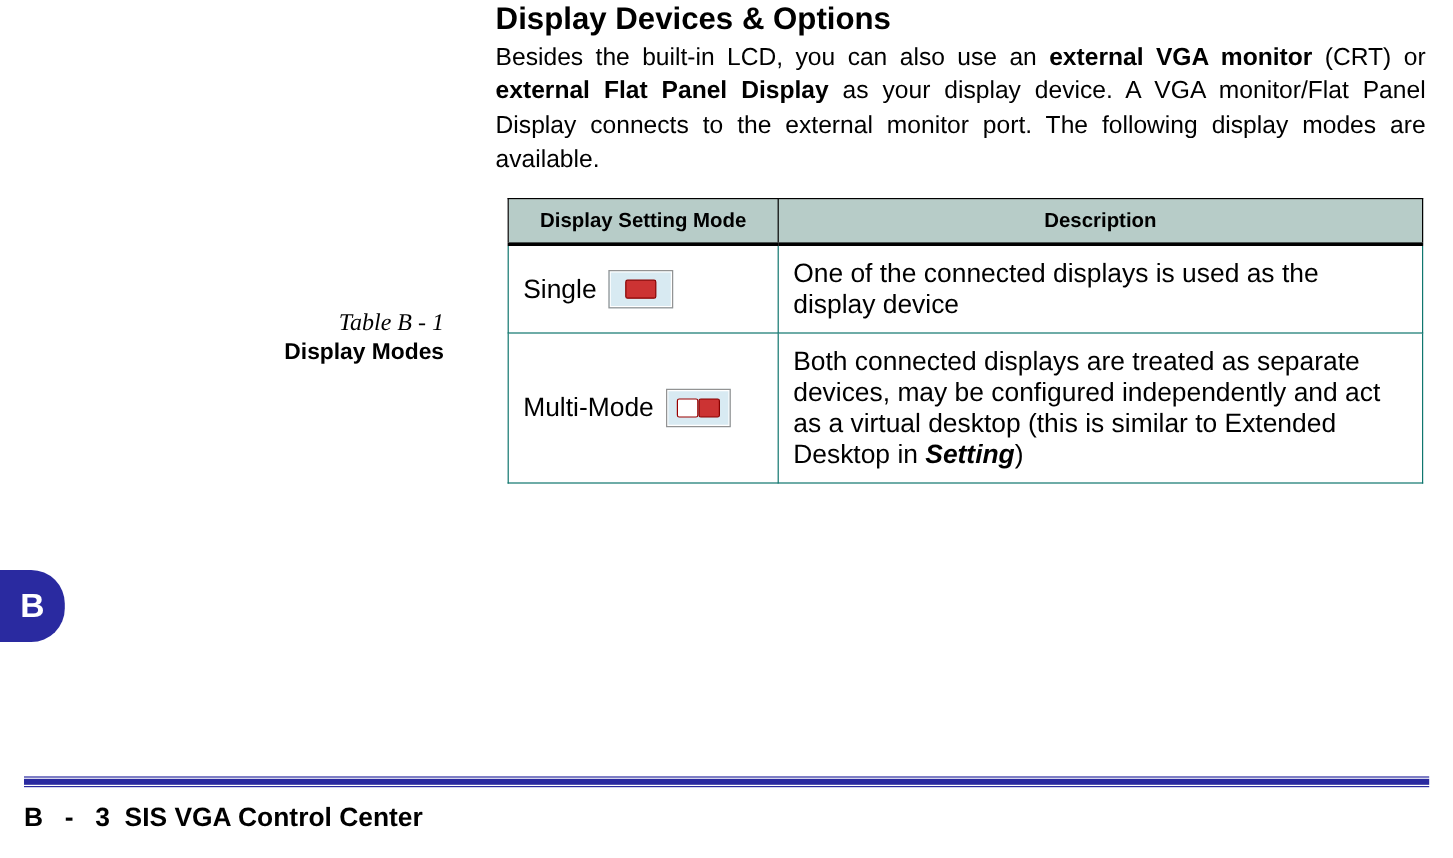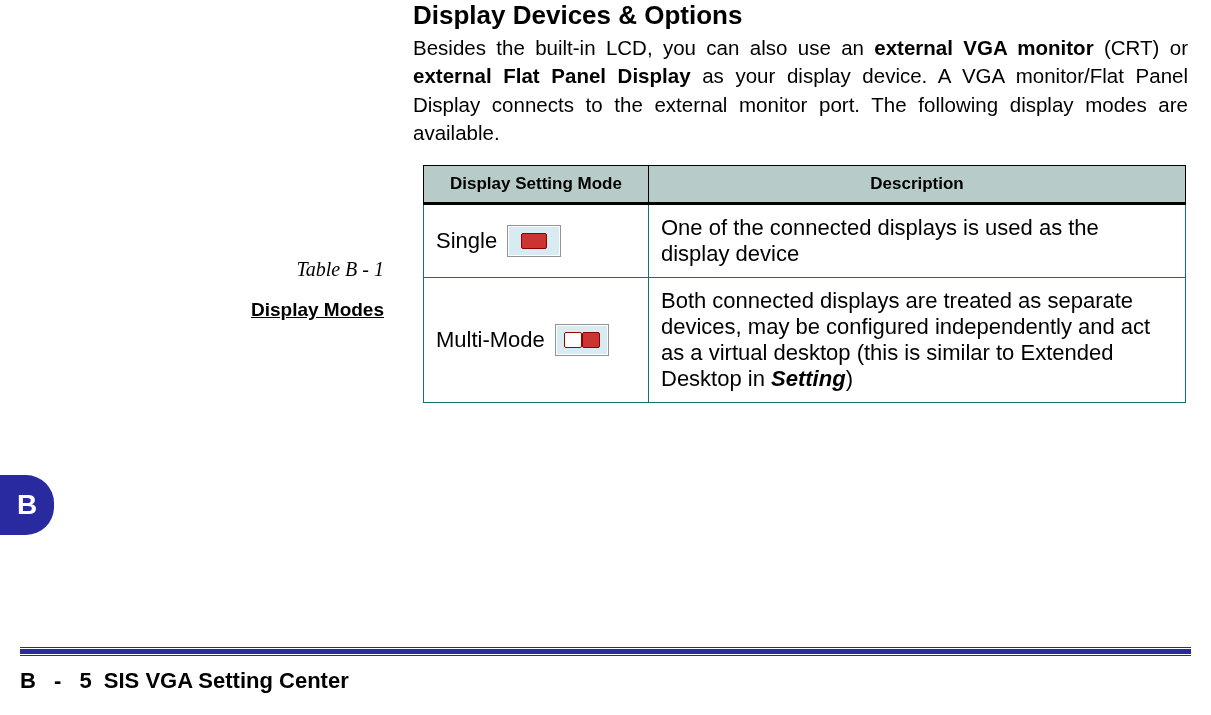--- a/index.html
+++ b/index.html
@@ -29,35 +29,34 @@
     position: absolute;
     left: 413px;
     top: 34px;
     width: 775px;
     font-size: 20.5px;
     line-height: 1.38;
     text-align: justify;
   }
   .table-label {
     position: absolute;
-    left: 204px;
+    left: 190px;
     top: 258px;
     width: 180px;
     text-align: right;
   }
   .table-label .tbl-num {
     font-style: italic;
     font-size: 20px;
     font-family: Georgia, 'Times New Roman', serif;
   }
   .table-label .tbl-title {
     font-weight: bold;
     font-size: 19px;
-    margin-top: 18px;
-    text-decoration: underline;
+    margin-top: 2px;
   }
   table.modes {
     position: absolute;
     left: 423px;
     top: 165px;
     border-collapse: collapse;
     width: 763px;
   }
   table.modes th {
     background: #b7ccc8;
@@ -223,17 +222,17 @@
         </td>
       </tr>
     </tbody>
   </table>
 
   <div class="chapter-tab">B</div>
 
   <div class="footer-rule"></div>
 
   <div class="footer-text">
-    <span class="pg">B - 5</span>
-    <span>SIS VGA Setting Center</span>
+    <span class="pg">B - 3</span>
+    <span>SIS VGA Control Center</span>
   </div>
 
 </div>
 
 </body></html>

